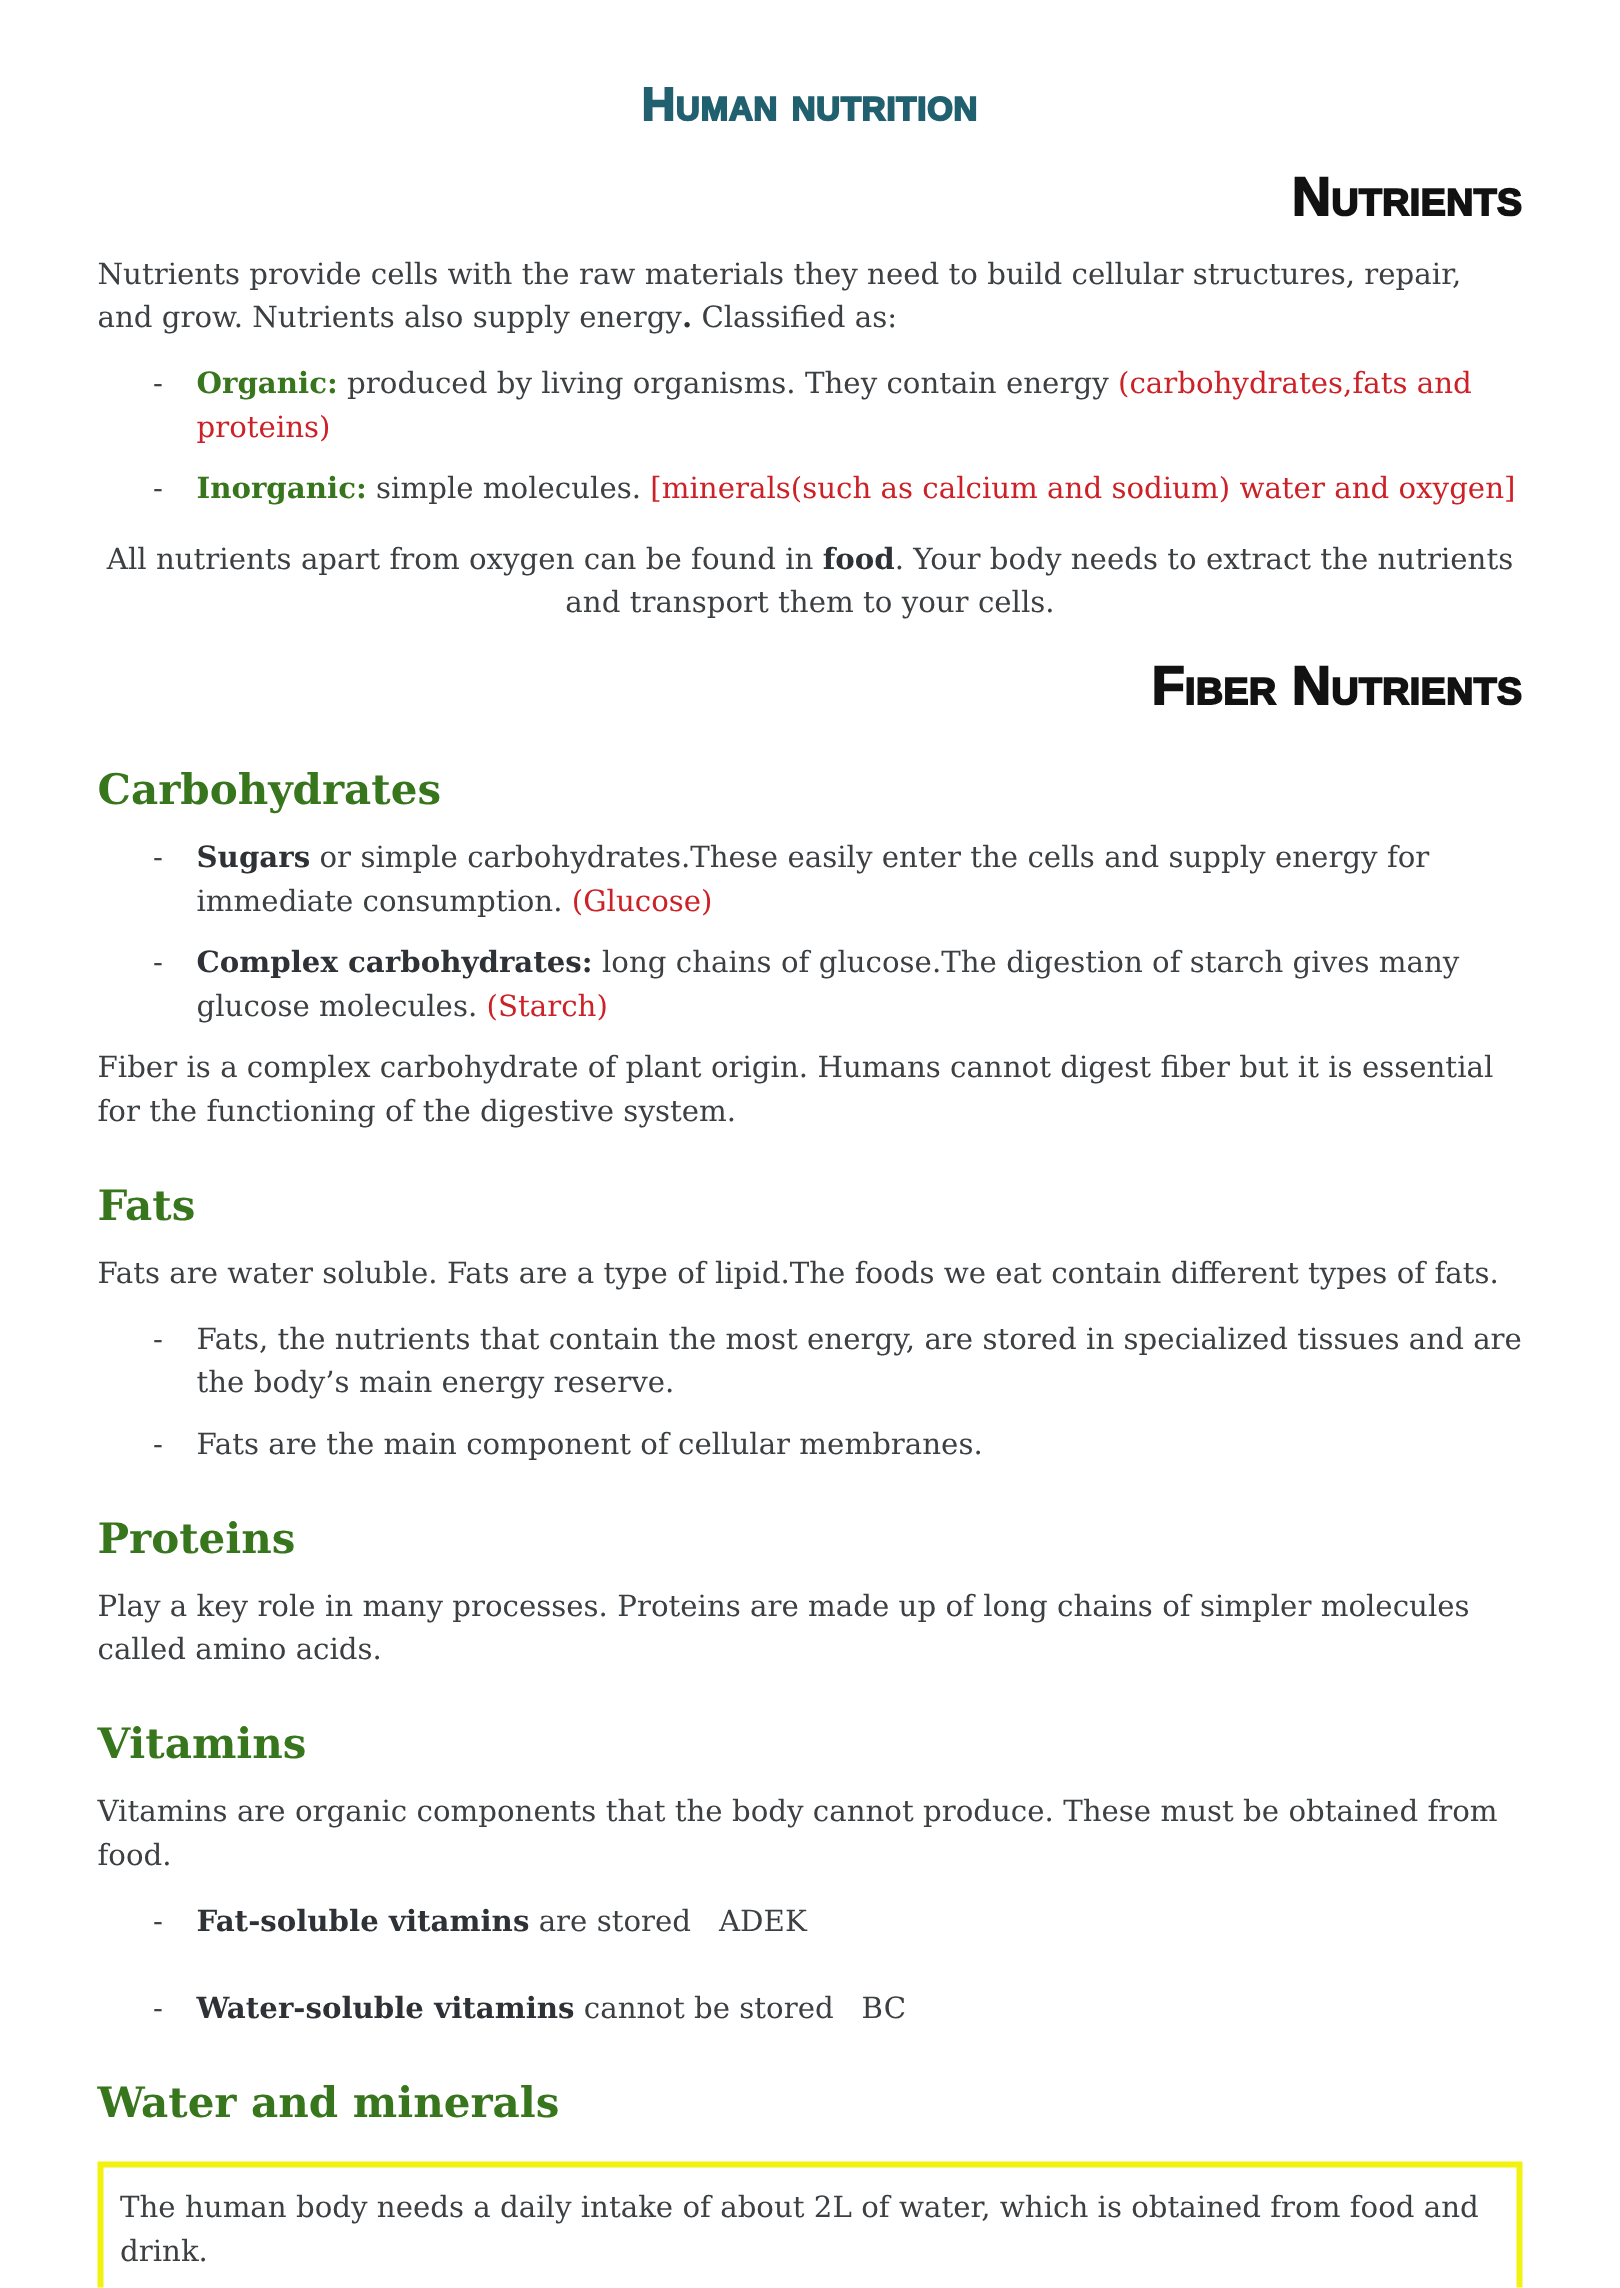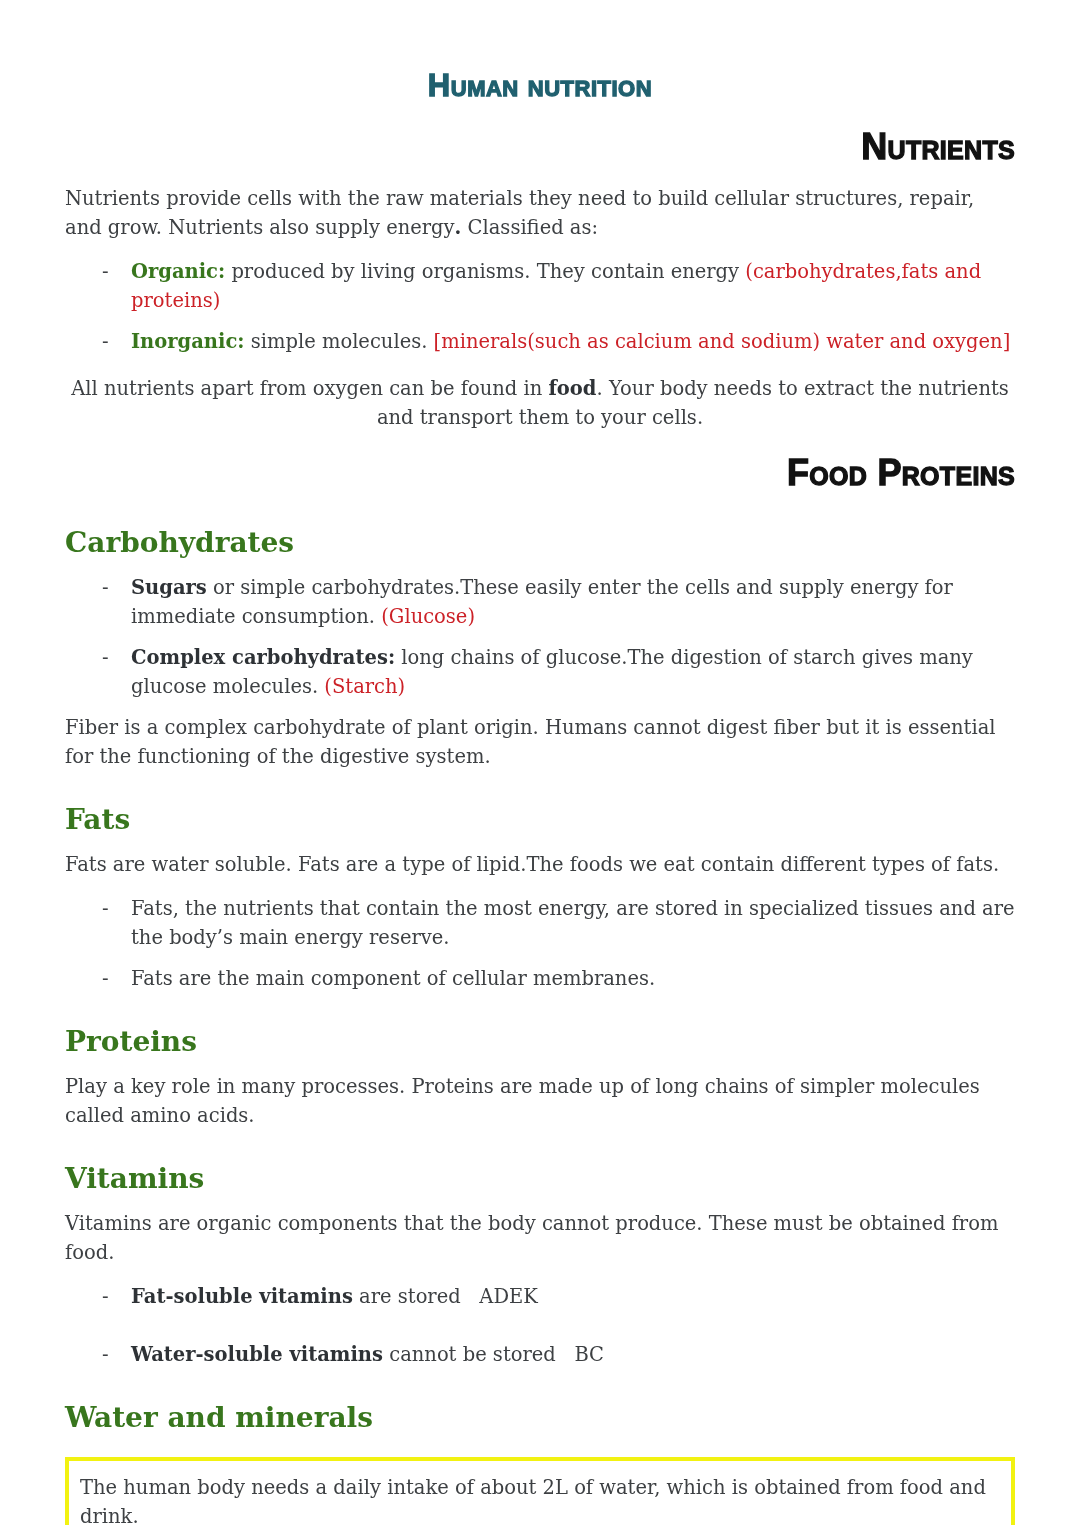--- a/index.html
+++ b/index.html
@@ -5,21 +5,21 @@
   html, body { margin: 0; padding: 0; background: #ffffff; }
   body {
     width: 1080px; height: 1525px;
     font-family: "DejaVu Serif", serif;
     color: #3d4043;
     overflow: hidden;
   }
   .page {
     box-sizing: border-box;
     width: 1080px; height: 1525px;
-    padding: 68px 65px 0 65px;
+    padding: 52px 65px 0 65px;
   }
   .doc-title {
     margin: 0 0 22px 0;
     text-align: center;
     font-family: "Liberation Sans", sans-serif;
     font-weight: bold;
     font-variant: small-caps;
     font-size: 31px;
     letter-spacing: 0.5px;
     color: #20606f;
@@ -85,21 +85,21 @@
     <span class="bt"><span class="gb">Organic:</span><span> produced by living organisms. They contain energy </span><span class="red">(carbohydrates,fats and proteins)</span></span>
   </div>
 
   <div class="bullet">
     <span class="dash">-</span>
     <span class="bt"><span class="gb">Inorganic:</span><span> simple molecules. </span><span class="red">[minerals(such as calcium and sodium) water and oxygen]</span></span>
   </div>
 
   <p class="body-text" style="margin-top:18px;text-align:center;"><span>All nutrients apart from oxygen can be found in </span><span class="b">food</span><span>. Your body needs to extract the nutrients and transport them to your cells.</span></p>
 
-  <h2 class="h1" style="margin-top:20px;">Food Proteins</h2>
+  <h2 class="h1" style="margin-top:20px;">Fiber Nutrients</h2>
 
   <h3 class="green-h">Carbohydrates</h3>
 
 
   <div class="bullet">
     <span class="dash">-</span>
     <span class="bt"><span class="b">Sugars</span><span> or simple carbohydrates.These easily enter the cells and supply energy for immediate consumption. </span><span class="red">(Glucose)</span></span>
   </div>
 
   <div class="bullet">

